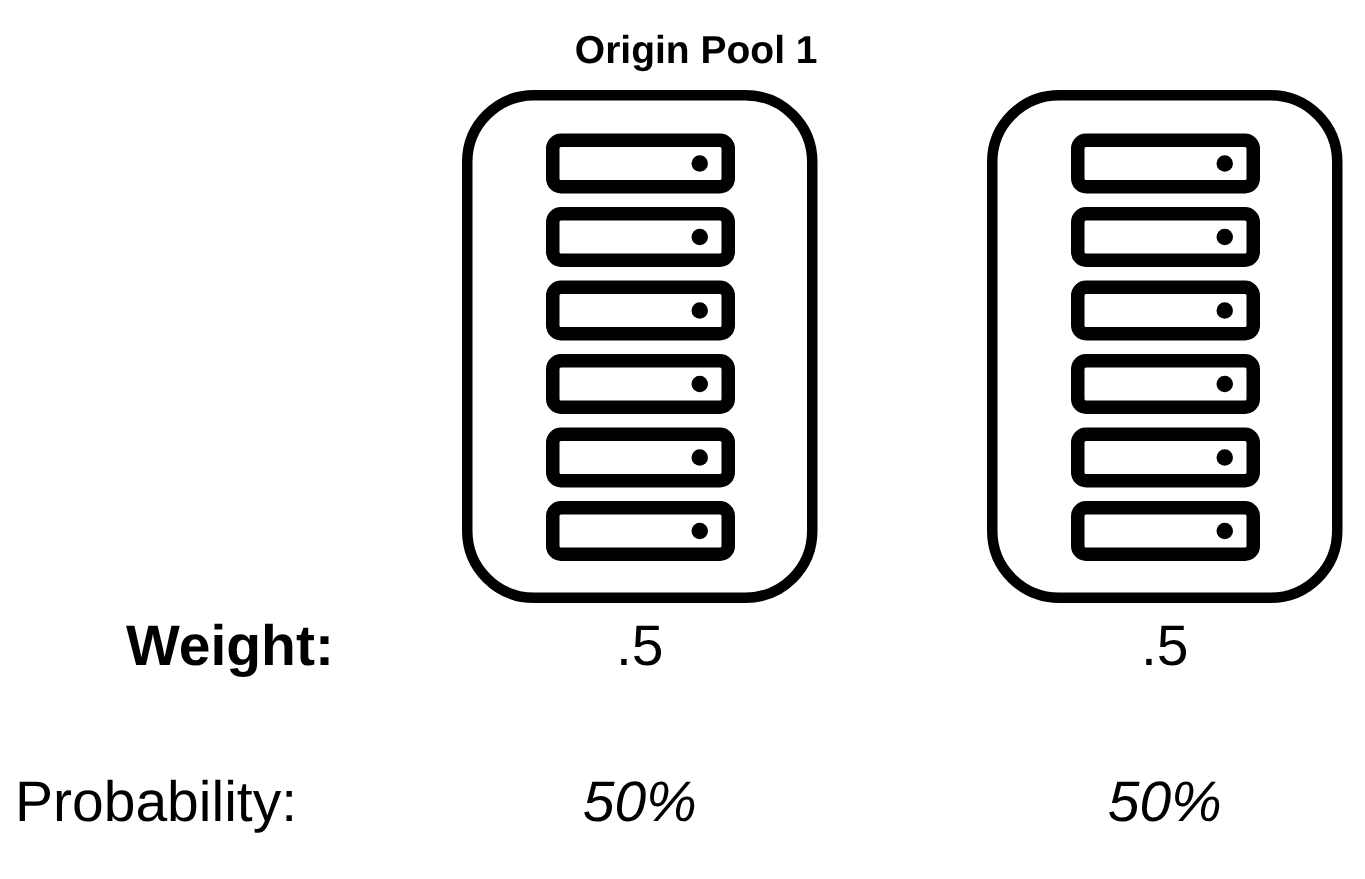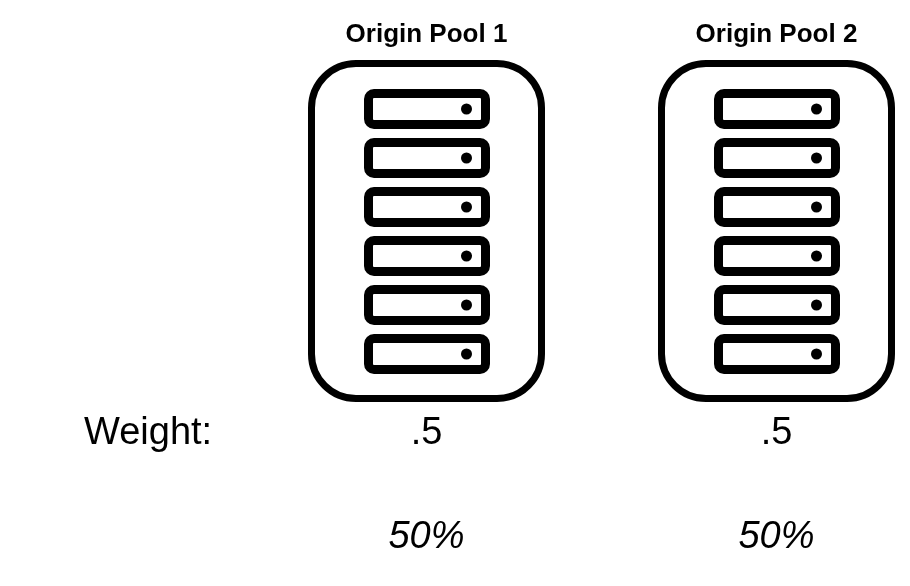--- a/index.html
+++ b/index.html
@@ -13,21 +13,21 @@
     height: 586px;
     background: var(--bg, #ffffff);
     font-family: "Liberation Sans", sans-serif;
     color: var(--stroke, #000000);
     overflow: hidden;
   }
   .pool-title {
     position: absolute;
     top: 18px;
     width: 237px;
-    text-align: center;
+    text-align: right;
     font-size: 26px;
     font-weight: bold;
     letter-spacing: 0px;
     line-height: 30px;
     white-space: nowrap;
   }
   .pool-title.p0 { left: 308px; }
   .pool-title.p1 { left: 658px; }
   .pool-box {
     position: absolute;
@@ -65,21 +65,21 @@
     height: 11px;
     border-radius: 50%;
     background: var(--stroke, #000000);
   }
   .row-label {
     position: absolute;
     font-size: 38px;
     line-height: 42px;
     white-space: nowrap;
   }
-  .row-label.weight { left: 84px; top: 410px; }
+  .row-label.weight { left: 84px; top: 410px; font-weight: bold; }
   .row-label.probability { left: 10px; top: 514px; }
   .row-value {
     position: absolute;
     width: 237px;
     text-align: center;
     font-size: 38px;
     line-height: 42px;
     white-space: nowrap;
   }
   .row-value.weight { top: 410px; }
@@ -87,21 +87,20 @@
   .row-value.p0 { left: 308px; }
   .row-value.p1 { left: 658px; }
 </style>
 </head>
 <body>
 
 <div class="canvas" style="--stroke: #000000; --bg: #ffffff;">
 
   <div class="pool-title p0">Origin Pool 1</div>
 
-  <div class="pool-title p1">Origin Pool 2</div>
 
   <div class="pool-box p0">
       <div class="server">
         <div class="dot"></div>
       </div>
       <div class="server">
         <div class="dot"></div>
       </div>
       <div class="server">
         <div class="dot"></div>
@@ -137,18 +136,19 @@
         <div class="dot"></div>
       </div>
     </div>
 
   <div class="row-label weight">Weight:</div>
 
   <div class="row-value weight p0">.5</div>
 
   <div class="row-value weight p1">.5</div>
 
+  <div class="row-label probability">Probability:</div>
 
   <div class="row-value probability p0">50%</div>
 
   <div class="row-value probability p1">50%</div>
 
 </div>
 
 </body></html>

